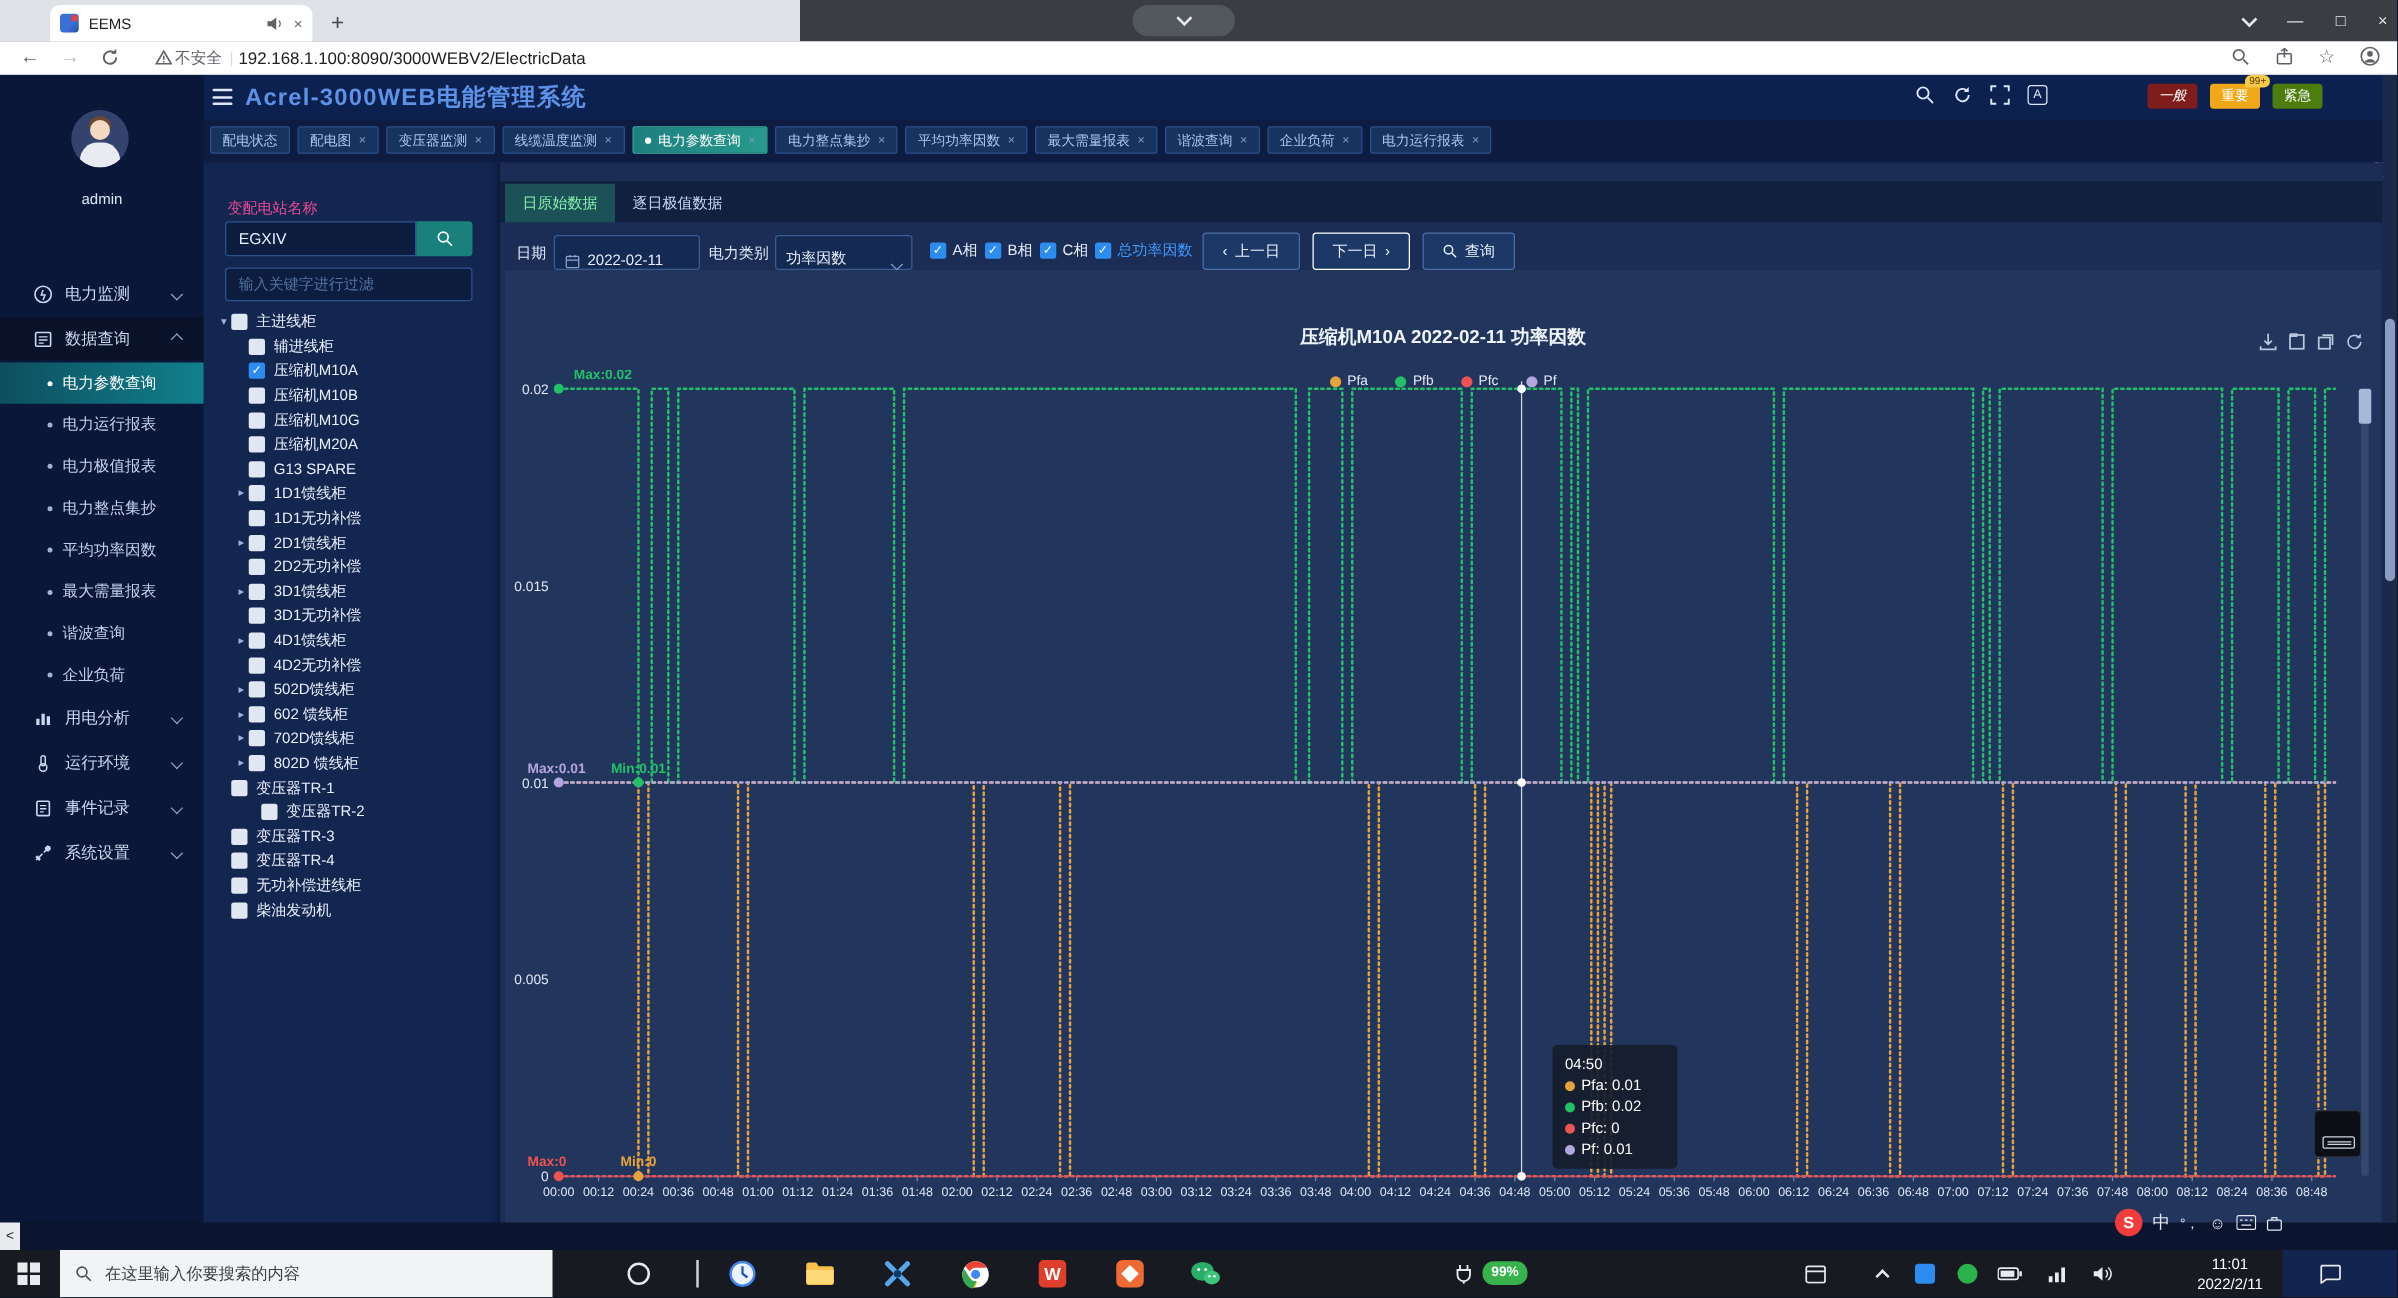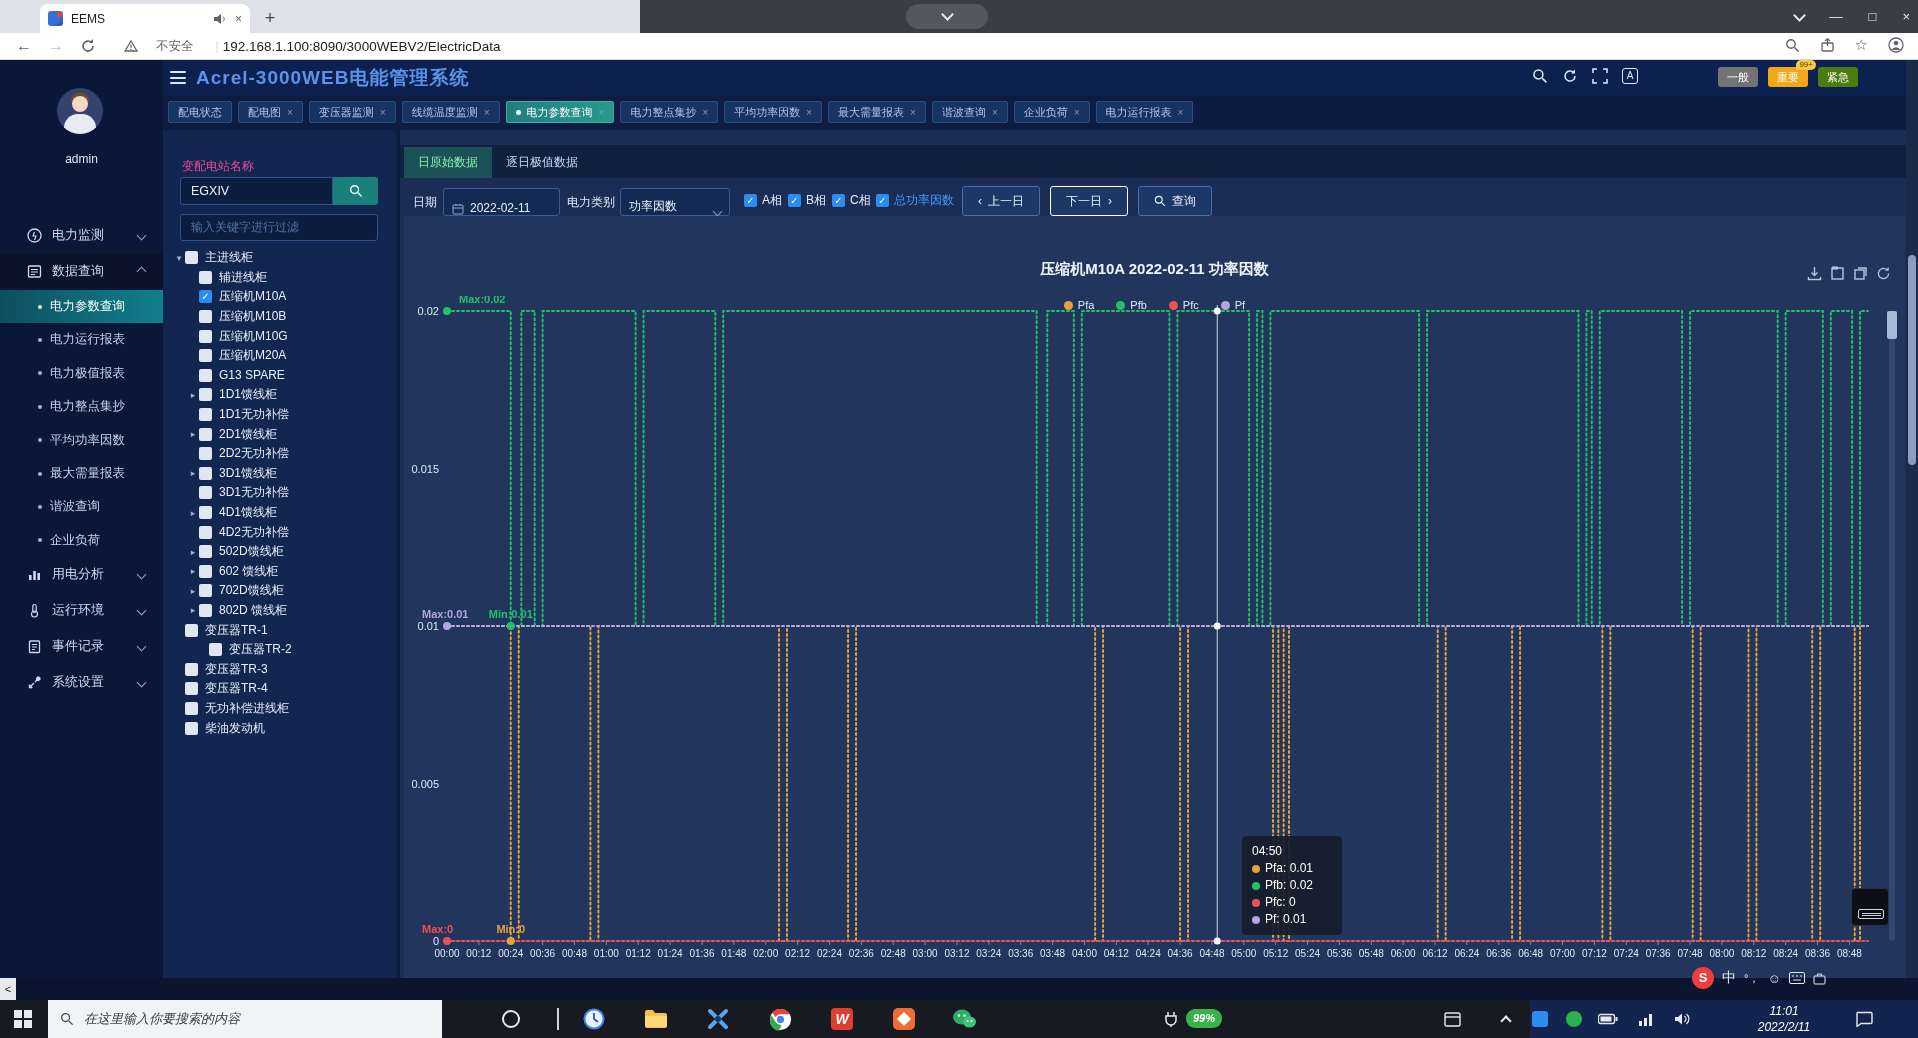--- a/index.html
+++ b/index.html
@@ -15,21 +15,21 @@
   .btab .fav:after { content:""; position:absolute; right:1px; top:1px; width:5px; height:5px; background:#e04343; border-radius:1px; }
   .btab .t { font-size:12px; color:#202124; flex:1; }
   .btab .x { color:#5f6368; font-size:12px; margin-left:8px; }
   .newtab { position:absolute; left:258px; top:6px; width:24px; height:24px; color:#44474c; font-size:18px; text-align:center; line-height:24px; }
   .drop-pill { position:absolute; left:906px; top:4px; width:82px; height:25px; background:#53575e; border-radius:13px; display:flex; align-items:center; justify-content:center; }
   .win-ctrls { position:absolute; right:8px; top:0; height:33px; display:flex; align-items:center; gap:26px; color:#e8eaed; font-size:13px; }
   .chev { width:9px; height:9px; border-right:2px solid #e8eaed; border-bottom:2px solid #e8eaed; transform:rotate(45deg); margin-top:-4px; }
   .urlbar { position:absolute; left:0; top:33px; width:1918px; height:27px; background:#fff; border-bottom:1px solid #d5d8dc; display:flex; align-items:center; }
   .nav-ic { font-size:16px; color:#5f6368; margin-left:16px; }
   .nav-ic.dis { color:#bdc1c6; }
-  .sec { display:flex; align-items:center; margin-left:28px; color:#5f6368; font-size:12.5px; gap:18px;text-align:center; }
+  .sec { display:flex; align-items:center; margin-left:28px; color:#5f6368; font-size:12.5px; gap:2px;text-align:center; }
   .sec .bar { color:#dadce0; margin:0 4px; }
   .url { font-size:13.5px; color:#202124; }
   .url-right { position:absolute; right:14px; top:36px; display:flex; gap:20px; align-items:center; color:#5f6368; }
 
   
   .app-header { position:absolute; left:0; top:60px; width:1918px; height:36px; background:#0c2150; }
   .burger { position:absolute; left:170px; top:11px; width:16px; height:13px; display:flex; flex-direction:column; justify-content:space-between; }
   .burger span { height:2px; background:#dfe8fa; border-radius:1px; }
   .app-title { position:absolute; left:196px; top:5px; font-size:19px; font-weight:bold; color:#5d92e6; letter-spacing:1px; }
   .hdr-ics { position:absolute; right:280px; top:8px; display:flex; gap:14px; align-items:center; }
@@ -109,21 +109,21 @@
 
   
   .hscroll-track { position:absolute; left:0; top:978px; width:1918px; height:22px; background:#0b1530; }
   .hscroll-btn { position:absolute; left:0; top:978px; width:16px; height:22px; background:#e8eaed; color:#202124; font-size:11px; text-align:center; line-height:22px; }
   .vscrollbar { position:absolute; right:0; top:60px; width:12px; height:918px; background:#1c2a4a; }
   .vscrollbar .vthumb { position:absolute; left:2px; top:195px; width:8px; height:210px; background:#8b9cc0; border-radius:4px; }
   .sogou { position:absolute; left:1692px; top:964px; height:28px; display:flex; align-items:center; gap:8px; color:#e6ebf2; }
   .sogou .slogo { width:22px; height:22px; border-radius:50%; background:#f23c3c; color:#fff; font-weight:bold; font-size:13px; text-align:center; line-height:22px; }
 
   
-  .taskbar { position:absolute; left:0; top:1000px; width:1530px; height:38px; background:#171a21;font-style:italic; }
+  .taskbar { position:absolute; left:0; top:1000px; width:1826px; height:38px; background:#171a21; }
   .winlogo { position:absolute; left:14px; top:10px; width:18px; height:18px; display:grid; grid-template-columns:8px 8px; grid-gap:2px; }
   .winlogo span { background:#e8eaed; width:8px; height:8px; }
   .tb-search { position:absolute; left:48px; top:0; width:394px; height:38px; background:#f2f3f5; display:flex; align-items:center; gap:10px; padding-left:12px; font-size:13px; color:#3c4043; }
   .tb-ic { position:absolute; top:7px; width:24px; height:24px; display:flex; align-items:center; justify-content:center; }
   .tray-time { position:absolute; left:1738px; top:3px; width:92px; text-align:center; color:#fff; font-size:12px; line-height:16px; }
   .battery-pill { position:absolute; left:1186px; top:9px; height:19px; padding:0 7px; background:#37b24d; border-radius:9px; color:#fff; font-size:11px; font-weight:bold; line-height:19px; }
   .tray-caret { width:8px; height:8px; border-right:2px solid #e8eaed; border-top:2px solid #e8eaed; transform:rotate(-45deg); margin-top:4px; }
 </style>
 </head>
 <body>
@@ -203,21 +203,21 @@
       <svg width="16" height="16" viewBox="0 0 16 16">
           <path d="M13 8a5 5 0 1 1-1.4-3.4" stroke="#dfe8fa" stroke-width="1.5" fill="none"></path>
           <path d="M13 1.5v4h-4z" fill="#dfe8fa"></path>
         </svg>
       <svg width="16" height="16" viewBox="0 0 16 16">
           <path d="M1 5V1h4M11 1h4v4M15 11v4h-4M5 15H1v-4" stroke="#dfe8fa" stroke-width="1.5" fill="none"></path>
         </svg>
       <span style="width:16px;height:16px;border:1.4px solid #dfe8fa;border-radius:3px;color:#dfe8fa;font-size:10px;text-align:center;line-height:14px">A</span>
     </div>
     <div class="alarm-pills">
-        <div class="pill" style="background: #737373;">一般</div>
+        <div class="pill" style="background: #7f1d1d; font-style: italic;">一般</div>
         <div class="pill" style="background: rgb(240, 168, 24);">重要<span class="badge">99+</span></div>
         <div class="pill" style="background: #4d7c0f; text-align: right;">紧急</div>
       </div>
     <svg class="bell" width="16" height="18" viewBox="0 0 16 18">
         <path d="M8 1a5 5 0 0 1 5 5v4l1.5 3h-13L3 10V6a5 5 0 0 1 5-5z" fill="none" stroke="#dfe8fa" stroke-width="1.3"></path>
         <path d="M6.5 15a1.5 1.5 0 0 0 3 0" stroke="#dfe8fa" fill="none"></path>
       </svg>
   </div>
 
   <div class="chiprow-bg"></div>

